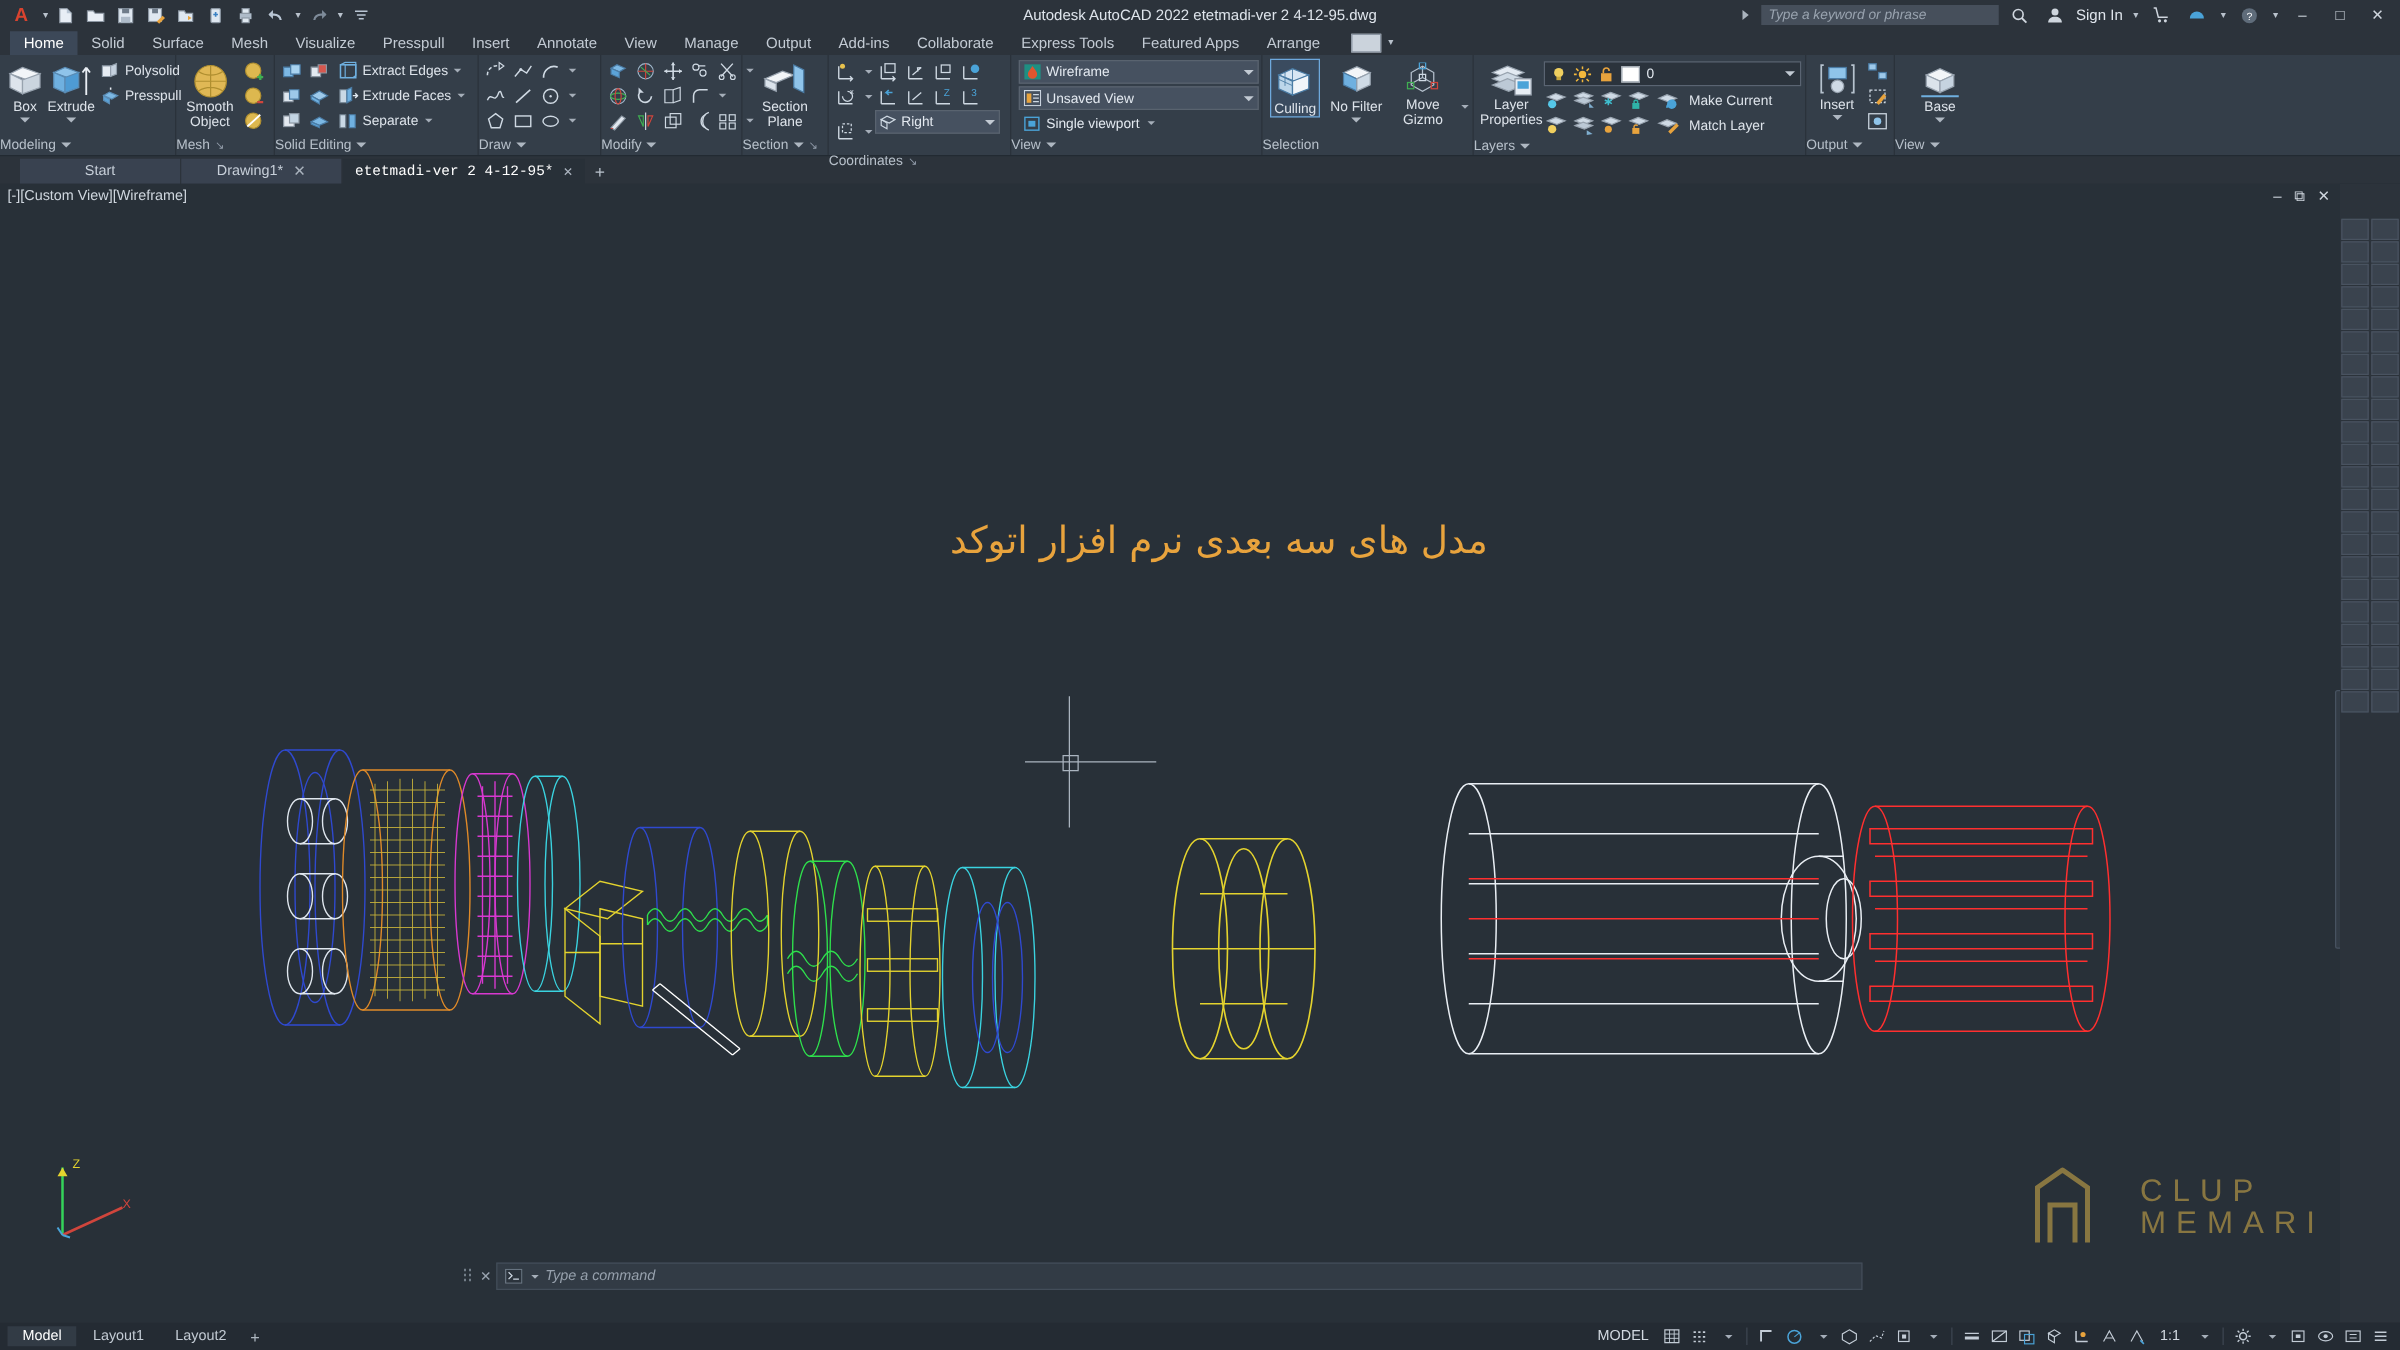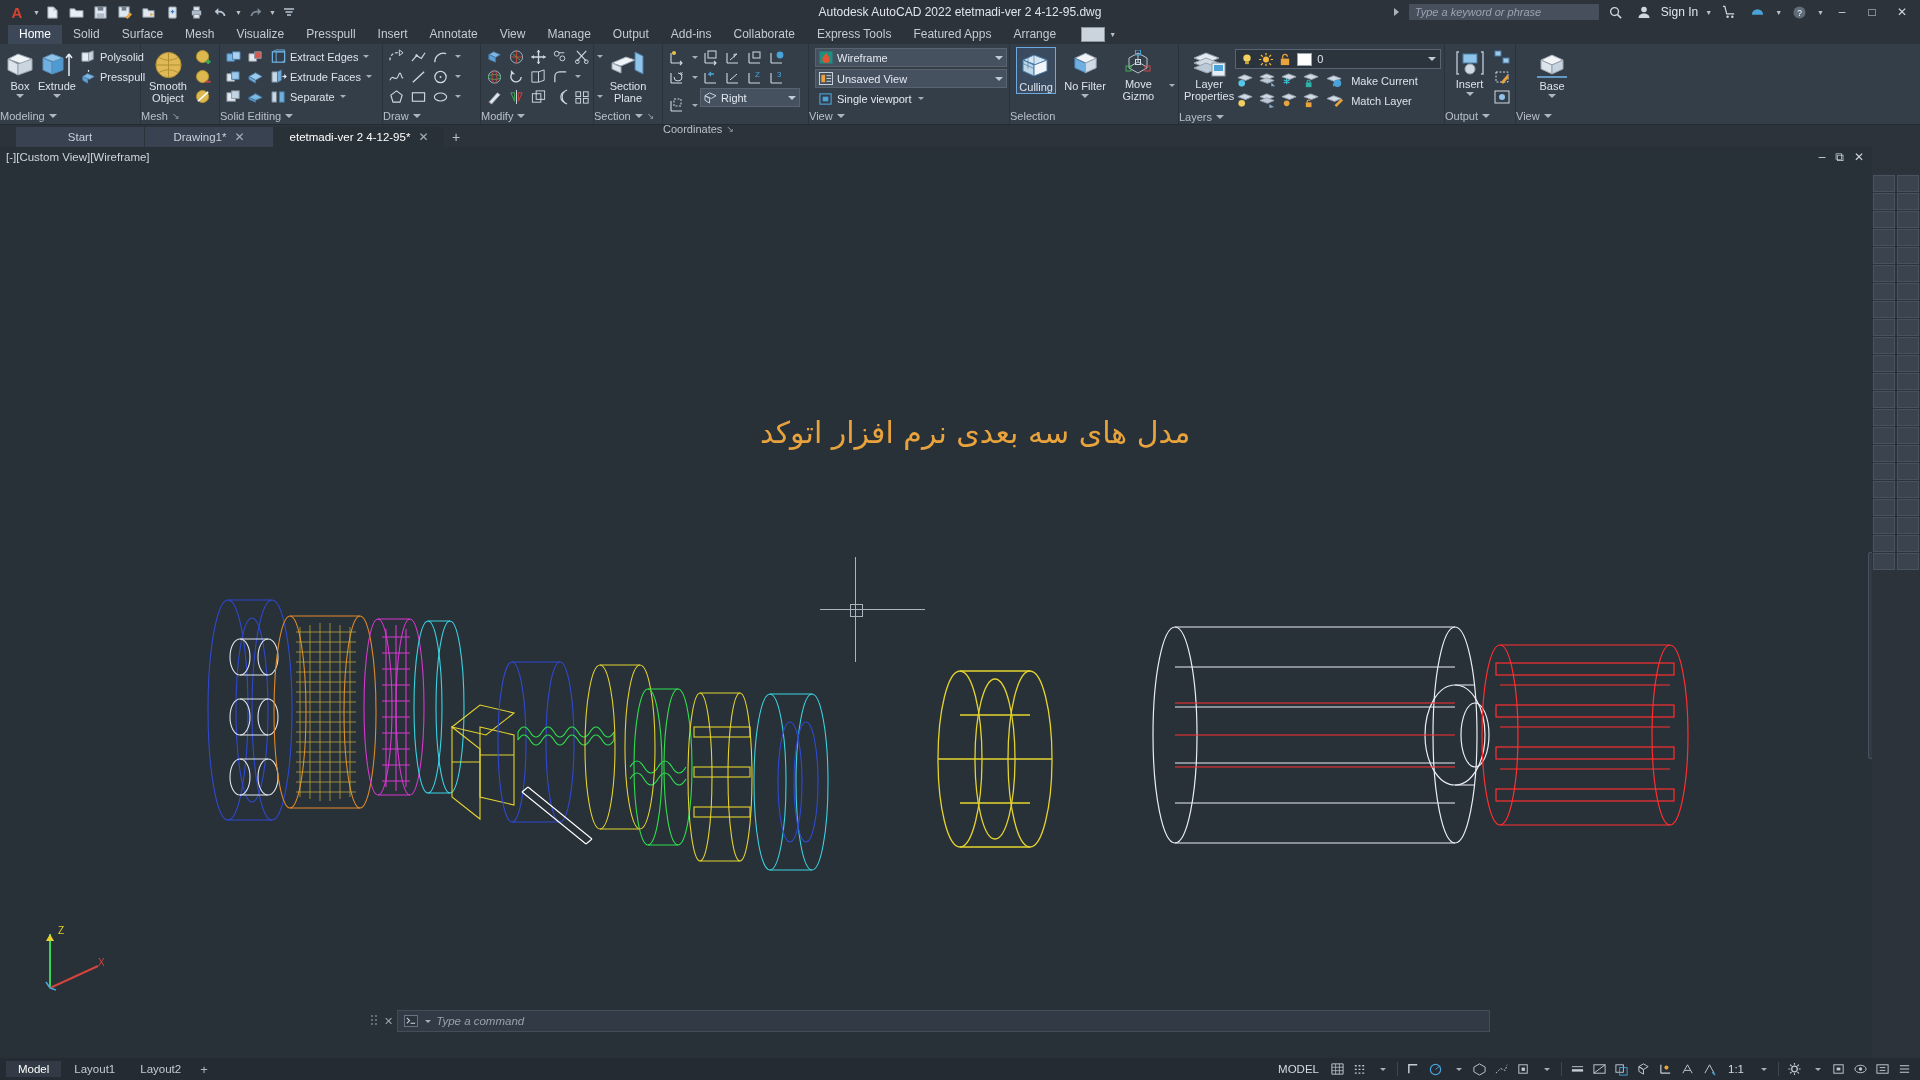--- a/index.html
+++ b/index.html
@@ -65,21 +65,21 @@
   .selbig{width:42px;border:1px solid #6ea8dc;background:#3a4b5f;}
 
   .layercombo{height:18px;background:#2b333c;border:1px solid #5a6472;display:flex;align-items:center;gap:5px;padding:0 4px;width:196px;margin-bottom:2px;}
   .swatch{width:13px;height:11px;background:#ffffff;border:1px solid #9aa3ad;}
   .layercombo .lt{font-size:11px;color:#e3e9f0;}
   .layercombo .ca{margin-left:auto;width:0;height:0;border-top:4px solid #c2cad3;border-left:4px solid transparent;border-right:4px solid transparent;}
 
   
   .filetabs{height:22px;background:#2c333b;display:flex;align-items:flex-end;padding-left:16px;flex:0 0 22px;gap:1px;}
   .ftab{height:20px;min-width:108px;display:flex;align-items:center;justify-content:center;gap:8px;padding:0 10px;font-size:11.5px;background:#394250;color:#c7cfd9;}
-  .ftab.active{background:#283038;color:#ffffff;}
+  .ftab.active{background:#283038;color:#ffffff;font-family:Liberation Mono, monospace;}
   .ftab .x{font-size:12px;color:#aab3be;}
   .ftabplus{width:22px;height:20px;display:flex;align-items:center;justify-content:center;font-size:14px;color:#b9c2cc;}
 
   
   .canvas{flex:1;background:#283038;position:relative;overflow:hidden;}
   .vplabel{position:absolute;left:6px;top:4px;font-size:11.5px;color:#cfd6de;}
   .vpwin{position:absolute;right:56px;top:3px;display:flex;gap:10px;color:#cfd6de;font-size:12px;}
   .persian{position:absolute;left:760px;top:268px;font-size:30px;color:#e8a33d;direction:rtl;white-space:nowrap;font-family:"DejaVu Sans",sans-serif;}
 
   .crosshair{position:absolute;left:820px;top:410px;width:105px;height:105px;}
@@ -1175,20 +1175,30 @@
       <svg width="17" height="17" viewBox="0 0 18 18">
           <circle cx="9" cy="9" r="7" fill="none" stroke="#c3ccd6"></circle>
           <ellipse cx="9" cy="9" rx="7" ry="2.8" fill="none" stroke="#c3ccd6"></ellipse>
         </svg>
       <svg width="17" height="17" viewBox="0 0 18 18">
           <rect x="2" y="3" width="14" height="12" fill="none" stroke="#c3ccd6"></rect>
           <path d="M7 6l5 3-5 3z" fill="#c3ccd6"></path>
         </svg>
     </div>
 
+    <div class="watermark">
+      <svg width="74" height="64" viewBox="0 0 74 64">
+        <path d="M4 60V16L24 2l20 14v44" fill="none" stroke="#d8b04a" stroke-width="4"></path>
+        <path d="M14 60V30h20v30" fill="none" stroke="#d8b04a" stroke-width="4"></path>
+      </svg>
+      <div class="wm-text">
+        <span>CLUP</span>
+        <span>MEMARI</span>
+      </div>
+    </div>
 
     <div class="ucsicon">
       <svg width="74" height="74" viewBox="0 0 74 74">
         <path d="M12 66V12" stroke="#34d35a" stroke-width="2"></path>
         <path d="M12 66l48-22" stroke="#d0453c" stroke-width="2"></path>
         <path d="M12 12l-4 7h8z" fill="#e4d32e"></path>
         <text x="20" y="12" font-size="10" fill="#e4d32e" font-family="Liberation Sans">Z</text>
         <path d="M12 66l-4-6M12 66l6 2" stroke="#4aa3d8" stroke-width="1.6"></path>
         <text x="60" y="44" font-size="10" fill="#d0453c" font-family="Liberation Sans">X</text>
       </svg>

